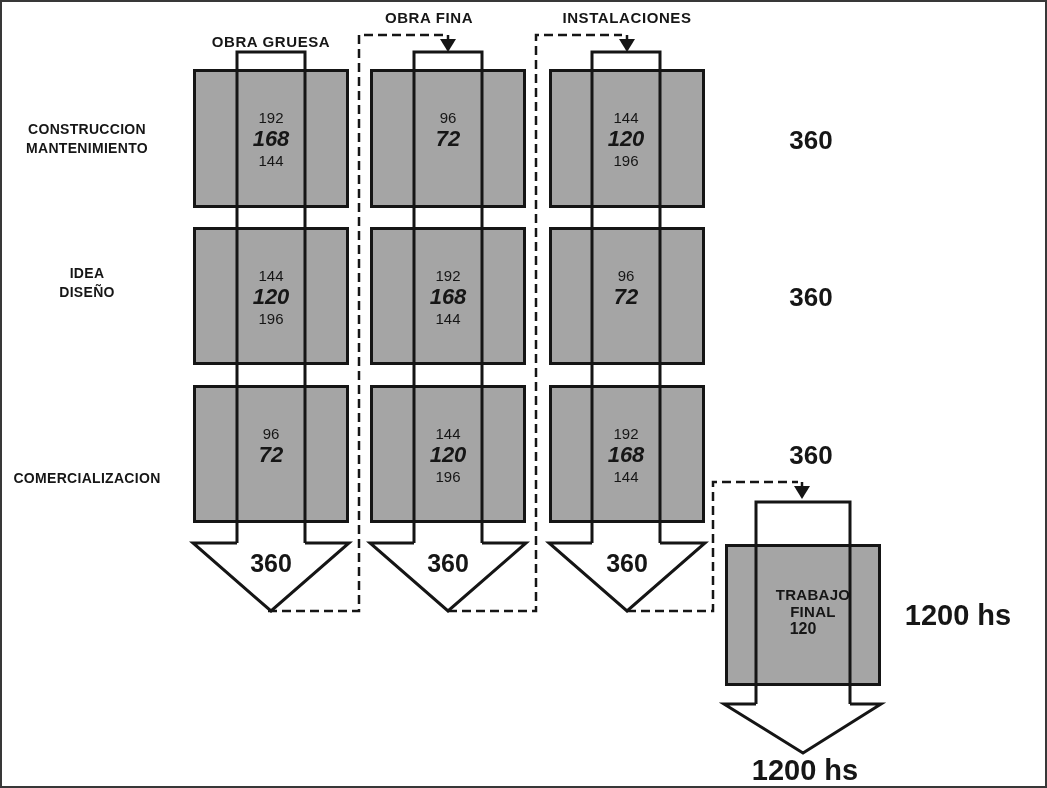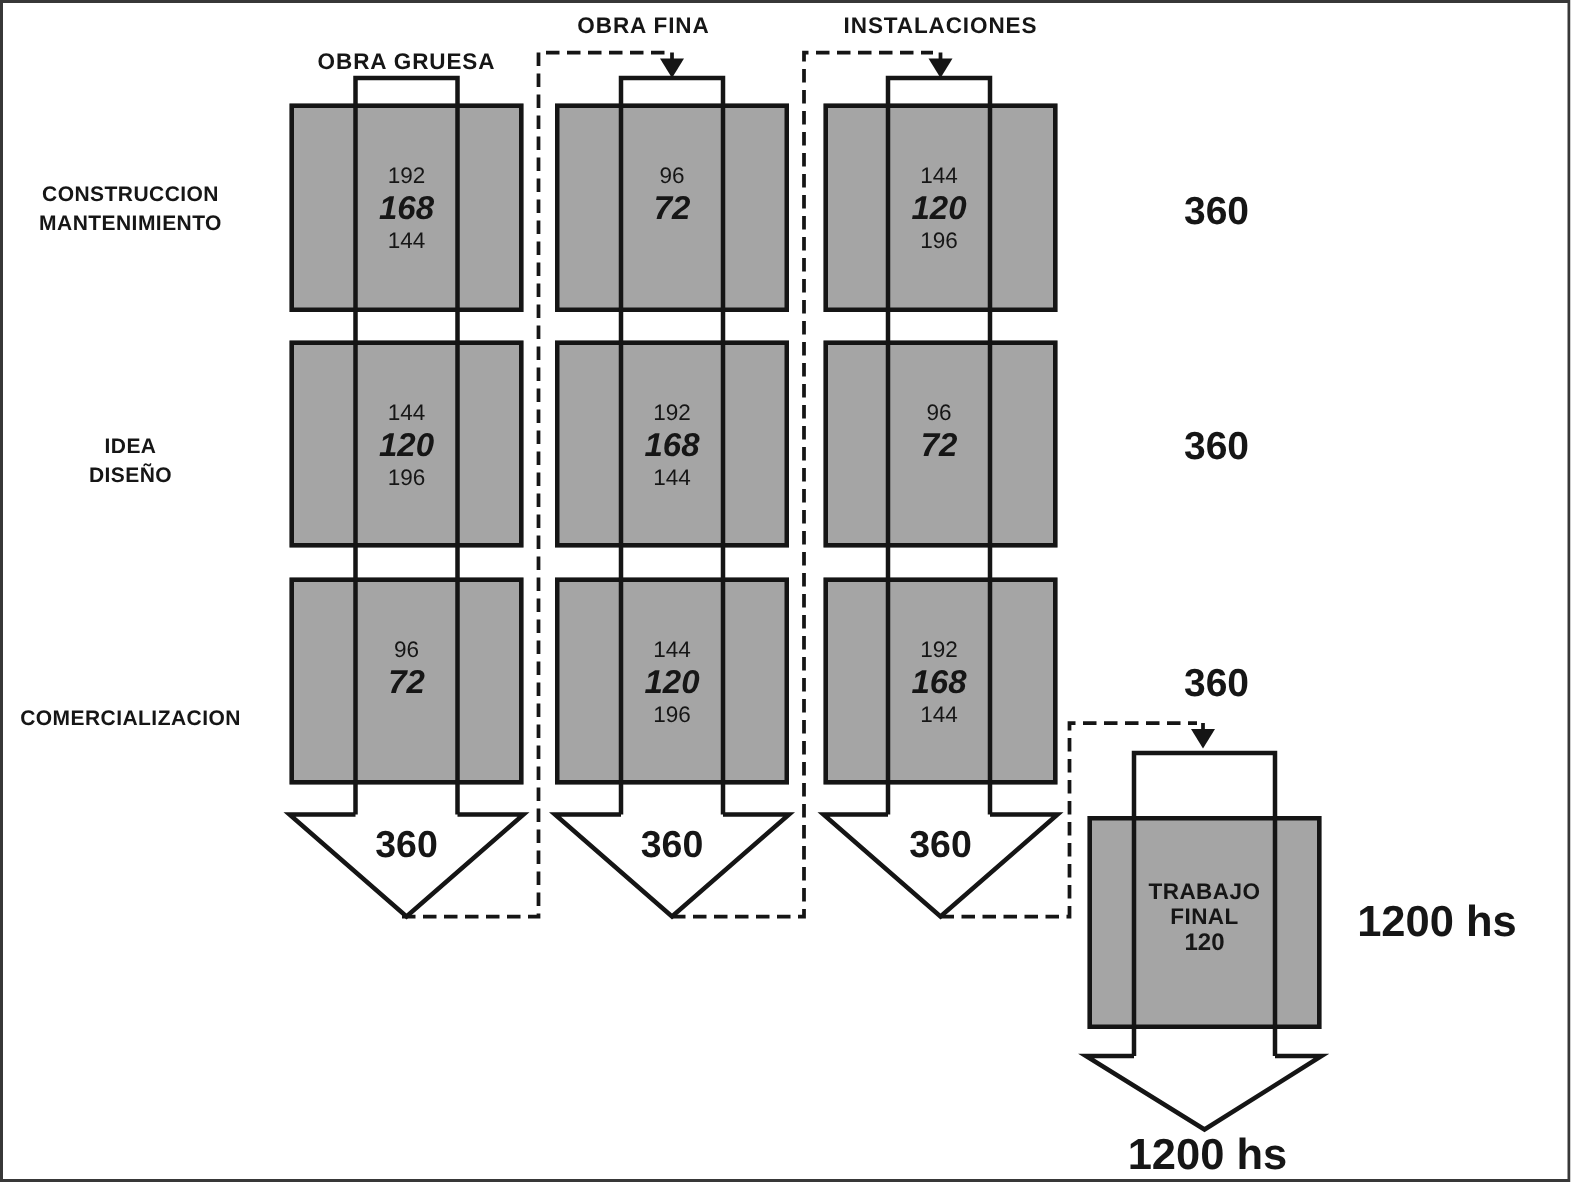--- a/index.html
+++ b/index.html
@@ -41,21 +41,21 @@
     width:120px;top:548px;
     font-size:25px;font-weight:bold;line-height:26px;
   }
   .row-total{
     left:756px;width:106px;
     font-size:26px;font-weight:bold;line-height:28px;
   }
   .tf-label{
     left:723px;top:584px;width:156px;
     font-size:15px;font-weight:bold;line-height:17px;
-    letter-spacing:0.3px;white-space:pre-line;
+    letter-spacing:0.3px;white-space:pre-line;padding-left:10px;
   }
   .tf-hours{
     left:723px;top:618px;width:156px;
     font-size:16px;font-weight:bold;line-height:18px;
   }
   .grand-total-side{
     left:871px;top:598px;width:170px;
     font-size:29px;font-weight:bold;line-height:30px;white-space:nowrap;
   }
   .grand-total-bottom{
@@ -67,21 +67,21 @@
 <body>
 
 <div class="canvas">
 
   <div class="txt col-title" style="left:164px;margin-top:24px;">OBRA GRUESA</div>
   <div class="txt col-title" style="left:322px;">OBRA FINA</div>
   <div class="txt col-title" style="left:520px;">INSTALACIONES</div>
 
   <div class="txt row-label" style="top:118px;">CONSTRUCCION
 MANTENIMIENTO</div>
-  <div class="txt row-label" style="top:286px;">IDEA
+  <div class="txt row-label" style="top:262px;">IDEA
 DISEÑO</div>
   <div class="txt row-label" style="top:443px;margin-top:24px;">COMERCIALIZACION</div>
 
   <div class="gbox" style="left:191px;top:67px;width:156px;height:139px;"></div>
   <div class="gbox" style="left:368px;top:67px;width:156px;height:139px;"></div>
   <div class="gbox" style="left:547px;top:67px;width:156px;height:139px;"></div>
   <div class="gbox" style="left:191px;top:225px;width:156px;height:138px;"></div>
   <div class="gbox" style="left:368px;top:225px;width:156px;height:138px;"></div>
   <div class="gbox" style="left:547px;top:225px;width:156px;height:138px;"></div>
   <div class="gbox" style="left:191px;top:383px;width:156px;height:138px;"></div>

